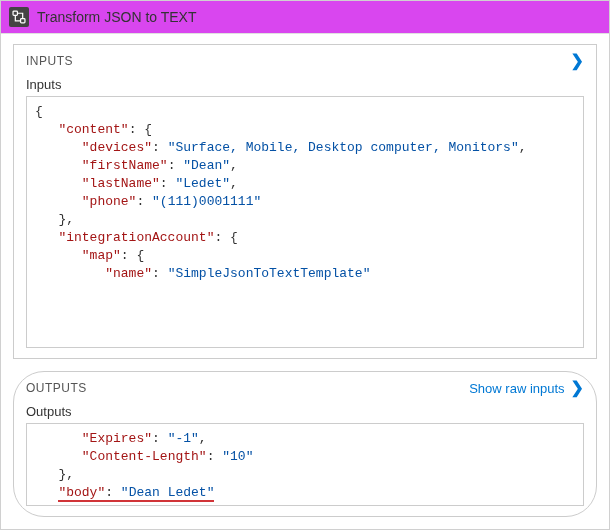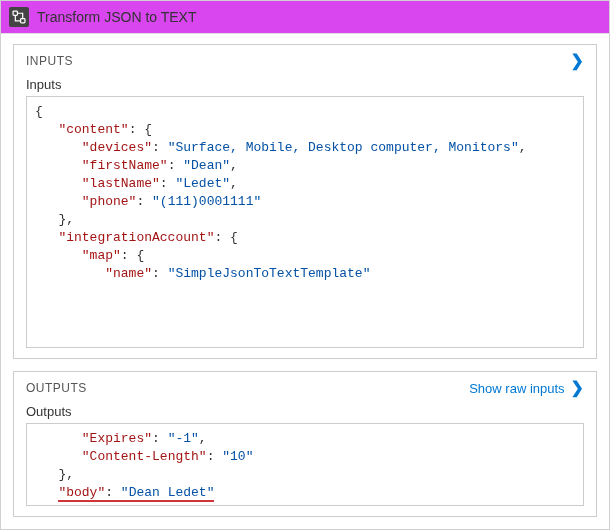--- a/index.html
+++ b/index.html
@@ -33,21 +33,21 @@
     padding: 10px 12px 12px 12px;
     overflow: hidden;
     display:flex; flex-direction:column; gap:12px;
   }
   .panel {
     border: 1px solid #ccc;
     background: #fff;
     display:flex; flex-direction:column;
   }
   .panel.inputs { flex: 0 0 315px; }
-  .panel.outputs { flex: 1; min-height:0; }
+  .panel.outputs { flex: 1; min-height:0;border-radius:31px; }
   .panel-header {
     display:flex; align-items:center; justify-content:space-between;
     padding: 8px 12px 8px 12px;
   }
   .panel-header .section-label {
     font-size: 12px; letter-spacing: .5px; color: #555;
   }
   .show-raw {
     display:flex; align-items:center; gap:6px;
     color: #0078d4;

